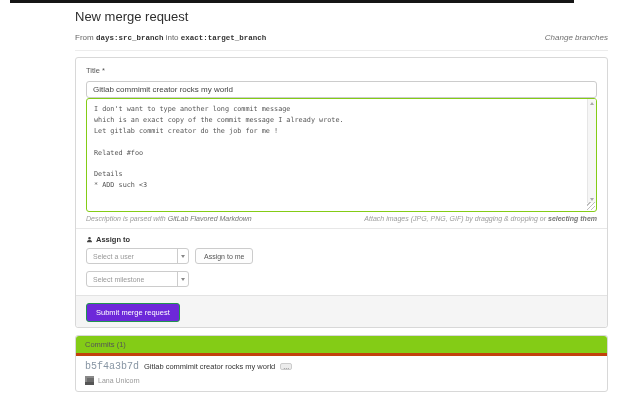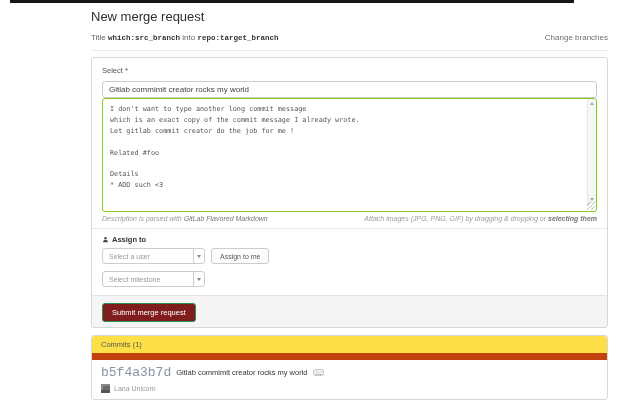--- a/index.html
+++ b/index.html
@@ -5,28 +5,28 @@
   * { box-sizing: border-box; margin: 0; padding: 0; }
   html,body { width: 640px; height: 400px; }
   body {
     font-family: "Liberation Sans", sans-serif;
     background: #ffffff;
     color: #333;
     overflow: hidden;
     position: relative;
   }
   .top-strip { position: absolute; top: 0; left: 10px; width: 564px; height: 3px; background: #161616; }
-  .page { margin: 0 32px 0 56px; padding-top: 9px; padding-left: 35px; }
+  .page { margin: 0 32px 0 40px; padding-top: 9px; padding-left: 35px; }
 
   h1 { font-size: 13px; font-weight: 400; color: #2e2e2e; margin: 0 0 9px 0; }
 
   .branch-row { display: flex; justify-content: space-between; align-items: baseline;
     font-size: 8px; color: #666; padding-bottom: 8px; border-bottom: 1px solid #ececec; }
   .branch-info code { font-family: "Liberation Mono", monospace; font-weight: bold; color: #333; font-size: 7.5px; }
-  .change-branches { color: #707070; cursor: pointer; text-decoration: none; }
+  .change-branches { color: #707070; cursor: pointer; text-decoration: none; font-style: italic; }
 
   .form-box { margin-top: 6px; border: 1px solid #d8d8d8; border-radius: 3px; background: #fff; }
   .form-body { padding: 6px 10px 8px; }
 
   .field-label-sm { display: block; font-size: 7.5px; color: #565656; margin: 2px 0 3px; }
   .title-input { width: 100%; height: 17px; border: 1px solid #ccc; border-radius: 3px;
     padding: 0 6px; font-size: 8px; color: #444; font-family: "Liberation Sans", sans-serif; outline: none; }
   .desc-label { margin-top: 6px; }
 
   .textarea { position: relative; height: 114px; border: 1px solid #84cc16; border-radius: 3px; background: #fff; overflow: hidden; }
@@ -56,29 +56,29 @@
   .select { width: 103px; height: 16px; border: 1px solid #ccc; border-radius: 3px; background: #fff;
     display: flex; align-items: center; justify-content: space-between; padding-left: 6px;
     font-size: 7px; color: #999; cursor: pointer; }
   .select .arrow { width: 11px; align-self: stretch; border-left: 1px solid #ccc;
     display: flex; align-items: center; justify-content: center; }
   .tri-down { width: 0; height: 0; border-left: 2.5px solid transparent; border-right: 2.5px solid transparent; border-top: 3px solid #888; }
   .btn-light { height: 16px; padding: 0 8px; font-size: 7px; color: #555; background: #fdfdfd;
     border: 1px solid #ccc; border-radius: 3px; cursor: pointer; font-family: inherit; }
 
   .form-footer { border-top: 1px solid #e3e3e3; background: #f5f5f5; padding: 5px 10px; border-radius: 0 0 3px 3px; }
-  .btn-green { background: #7f1d1d; border: 1px solid #219450; color: #fff; font-size: 7.5px;
+  .btn-green { background: #6d28d9; border: 1px solid #219450; color: #fff; font-size: 7.5px;
     padding: 4px 9px; border-radius: 3px; cursor: pointer; font-family: inherit; }
 
   .commits-box { margin-top: 7px; border: 1px solid #d8d8d8; border-radius: 3px; }
-  .commits-header { background: #fde047; border-bottom: 7px solid #c2410c; padding: 4px 9px;
+  .commits-header { background: #84cc16; border-bottom: 3px solid #c2410c; padding: 4px 9px;
     font-size: 7.5px; color: #555; border-radius: 3px 3px 0 0; }
   .commit-row { display: flex; justify-content: space-between; padding: 5px 9px 6px; }
   .commit-line1 { display: flex; align-items: center; gap: 5px; }
-  .sha { font-family: "Liberation Mono", monospace; font-size: 13px; color: #8795a3; text-decoration: none; cursor: pointer; }
+  .sha { font-family: "Liberation Mono", monospace; font-size: 10px; color: #8795a3; text-decoration: none; cursor: pointer; }
   .commit-title { font-size: 7.5px; color: #333; }
   .ellipsis { font-size: 7px; color: #555; background: #ececec; border: 1px solid #ccc; border-radius: 2px;
     padding: 0 2px; line-height: 5px; height: 7px; display: inline-block; cursor: pointer; }
   .commit-line2 { display: flex; align-items: center; gap: 4px; margin-top: 4px; }
   .avatar { width: 9px; height: 9px; display: inline-block; background: #6b6b6b;
     box-shadow: inset 0 -3px 0 #555, inset 2px 2px 0 #8a8a8a; }
   .author { font-size: 7px; color: #999; }
   .commit-right { text-align: right; font-size: 7px; color: #999; }
   .commit-right a { display: block; font-size: 7.5px; color: #555; text-decoration: none; margin-bottom: 3px; cursor: pointer; }
 </style>
@@ -86,32 +86,32 @@
 <body>
 
 <div class="top-strip"></div>
 
 <div class="page">
 
   <h1>New merge request</h1>
 
   <div class="branch-row">
     <div class="branch-info">
-      <span>Title</span>
-      <code>which:src_branch</code>
+      <span>From</span>
+      <code>days:src_branch</code>
       <span>into</span>
-      <code>repo:target_branch</code>
+      <code>exact:target_branch</code>
     </div>
     <a class="change-branches">Change branches</a>
   </div>
 
   <div class="form-box">
     <div class="form-body">
 
-      <label class="field-label-sm">Select *</label>
+      <label class="field-label-sm">Title *</label>
       <input class="title-input" type="text" value="Gitlab commimit creator rocks my world" style="">
 
       <div class="textarea">
         <pre>I don't want to type another long commit message
 which is an exact copy of the commit message I already wrote.
 Let gitlab commit creator do the job for me !
 
 Related #foo
 
 Details

